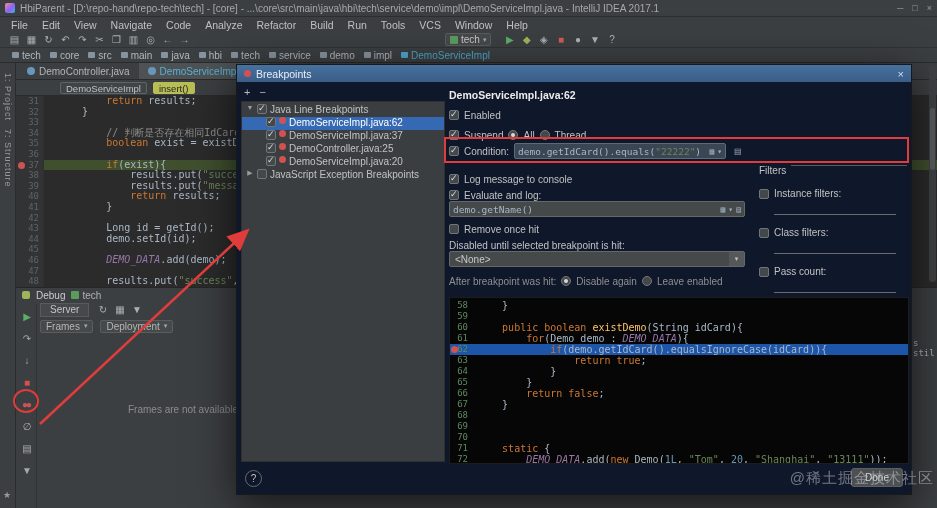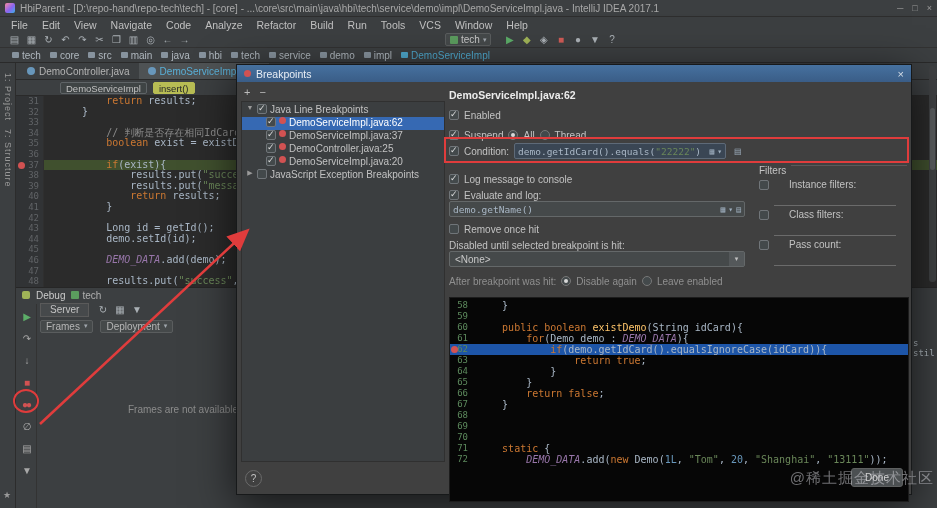--- a/index.html
+++ b/index.html
@@ -60,21 +60,21 @@
 .dbg-row2{height:16px;display:flex;align-items:center;gap:5px;padding-left:24px}
 .server-tab{background:#46494b;border:1px solid #5a5a5a;padding:0 9px;height:14px;line-height:12px;color:#c4c4c4}
 .dbg-row3{height:16px;display:flex;align-items:center;gap:7px;padding-left:24px;color:#b6b6b6}
 .dd-chip{display:flex;align-items:center;gap:4px;background:#45494a;border:1px solid #5a5d5e;border-radius:2px;height:13px;padding:0 5px}
 .dbg-icons{position:absolute;left:0;top:16px;width:21px;bottom:0;display:flex;flex-direction:column;align-items:center;gap:9px;padding-top:6px;border-right:1px solid #333}
 .dbg-ic{font-size:10px;height:13px;line-height:13px;color:#a8a8a8;letter-spacing:-2px}
 .dbg-ic.green{color:#5cad68}.dbg-ic.red{color:#d25252}
 .frames-msg{position:absolute;left:112px;top:116px;color:#8c8c8c;font-size:10px}
 
 
-.dialog{position:absolute;left:236px;top:64px;width:676px;height:431px;background:#404040;border:1px solid #17191a;box-shadow:0 10px 40px rgba(0,0,0,.65);z-index:20}
+.dialog{position:absolute;left:236px;top:64px;width:676px;height:431px;background:#0f172a;border:1px solid #17191a;box-shadow:0 10px 40px rgba(0,0,0,.65);z-index:20}
 .dlg-title{height:17px;background:linear-gradient(#46719f,#3a5d87);display:flex;align-items:center;padding:0 7px;font-size:10.5px;color:#e8eef5}
 .dt-icon{width:7px;height:7px;border-radius:50%;background:#d25252;margin-right:5px}
 .dlg-close{margin-left:auto;font-size:11px;color:#d5dde6}
 .dlg-tool{position:absolute;left:7px;top:21px;display:flex;gap:9px;font-size:11px;color:#bcbcbc}
 .tree{position:absolute;left:4px;top:36px;width:204px;bottom:32px;background:#3b3e40;border:1px solid #303030;overflow:hidden;padding-top:2px}
 .trow{display:flex;align-items:flex-start;height:13px;gap:3px;padding-left:4px;color:#c2c2c2;white-space:nowrap}
 .trow.child{padding-left:24px}
 .trow.sel{background:#3669b3;color:#fff}
 .exp{width:8px;font-size:7px;color:#9a9a9a;text-align:center;flex:0 0 8px}
 .cb{width:10px;height:10px;background:#43494b;border:1px solid #707579;border-radius:2px;position:relative;flex:0 0 10px}
@@ -92,23 +92,23 @@
 .fbtn{color:#9fb0c0;font-size:8px;margin-left:3px}
 .cond-field{width:212px;background:#3a4654;border-color:#5e6a78}
 .d-evfield{position:absolute;top:112px;left:0;width:296px}
 .dd{position:absolute;background:#45494a;border:1px solid #646869;border-radius:2px;display:flex;align-items:center;padding:0 0 0 5px;height:16px}
 .d-none{top:162px;left:0;width:296px}
 .dgrow{flex:1;color:#c8c8c8}
 .darrow{width:15px;text-align:center;background:#54585a;height:14px;line-height:14px;font-size:7px;color:#c0c0c0}
 .filters{position:absolute;left:522px;top:100px;width:148px}
 .f-title{display:flex;gap:5px;color:#c4c4c4}
 .f-title::after{content:"";flex:1;border-top:1px solid #5a5a5a}
-.f-row{display:flex;gap:20px;align-items:center;margin-top:3px}
+.f-row{display:flex;gap:5px;align-items:center;margin-top:12px}
 .f-field{margin-top:5px;margin-left:15px;width:122px;height:11px;border-bottom:1px solid #6b6b6b}
-.preview{position:absolute;left:212px;top:232px;width:460px;height:205px;background:#060606;border:1px solid #1c1c1c;overflow:hidden;font-family:"DejaVu Sans Mono",monospace;font-size:10px;padding-top:2px}
+.preview{position:absolute;left:212px;top:232px;width:460px;height:167px;background:#060606;border:1px solid #1c1c1c;overflow:hidden;font-family:"DejaVu Sans Mono",monospace;font-size:10px;padding-top:2px}
 .preview .crow{height:11px;line-height:11px}
 .preview .gut{flex:0 0 24px;background:transparent;color:#5d8a5d;text-align:right;padding-right:6px;font-size:9px;position:relative}
 .preview .ctext{padding-left:4px}
 .preview .crow.hl-sel{background:#1d55a8}
 .preview .bp{left:1px;top:2px}
 .help-btn{position:absolute;left:8px;bottom:7px;width:17px;height:17px;border-radius:50%;border:1px solid #6a6a6a;color:#c0c0c0;text-align:center;line-height:15px}
 .done-btn{position:absolute;right:8px;bottom:7px;width:52px;height:19px;background:#4c5052;border:1px solid #5e6060;border-radius:3px;color:#d4d4d4;text-align:center;line-height:17px}
 
 
 .watermark{position:absolute;right:3px;top:469px;z-index:50;font-size:15px;color:rgba(212,212,218,.5);letter-spacing:1px}

